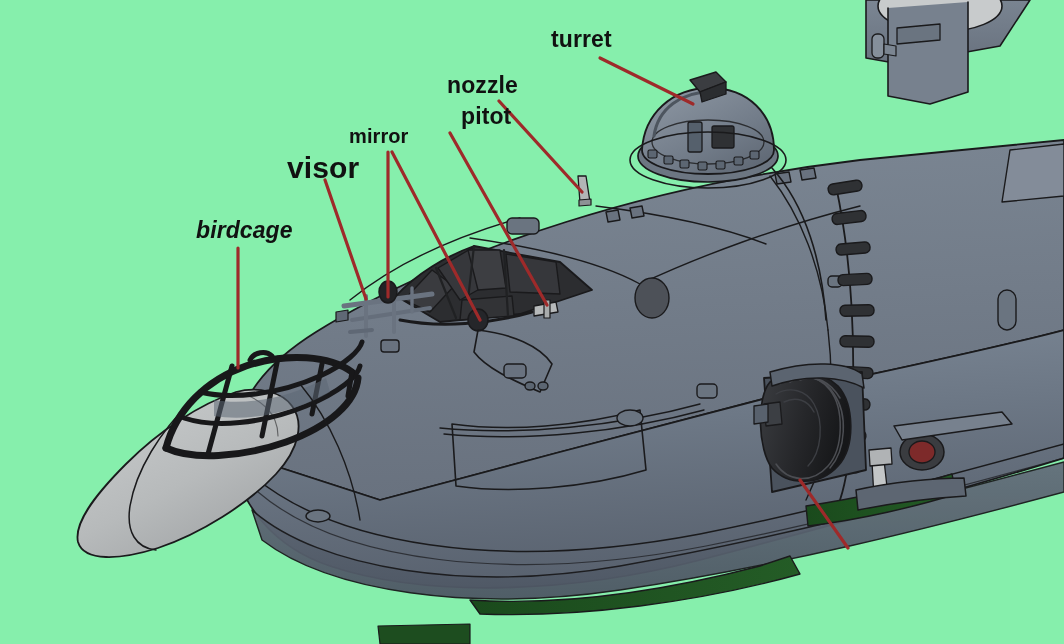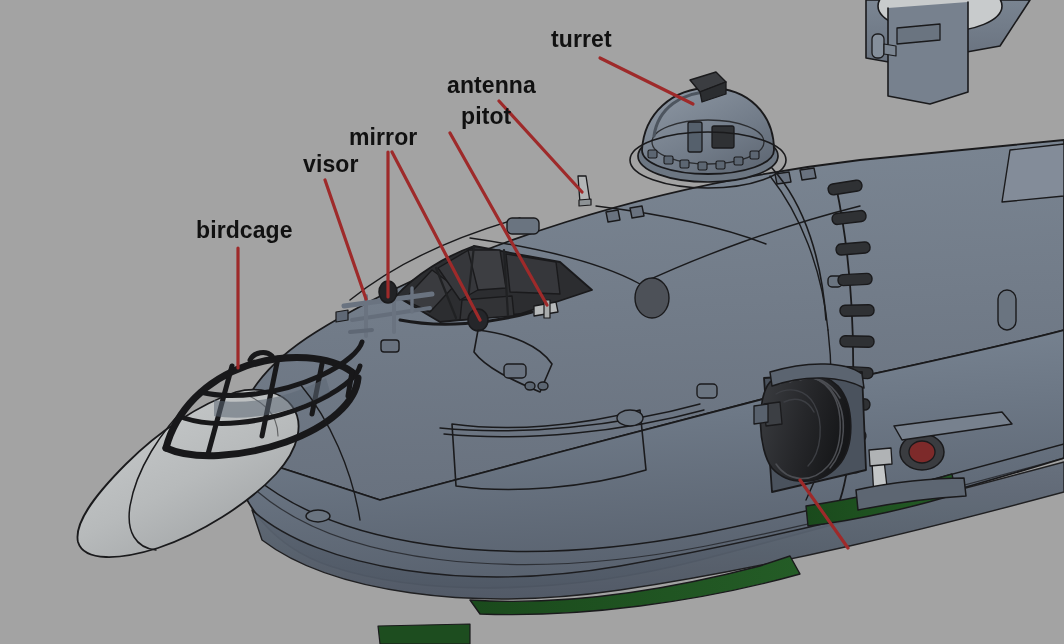--- a/index.html
+++ b/index.html
@@ -1,34 +1,34 @@
 <!DOCTYPE html>
 <html><head>
 <meta charset="utf-8">
 <style>
   html,body{margin:0;padding:0;background:#ffffff;}
   body{width:1064px;height:644px;overflow:hidden;position:relative;
        font-family:"Liberation Sans","DejaVu Sans",sans-serif;}
-  #stage{position:absolute;inset:0;width:1064px;height:644px;background:#a3a3a3;}
+  #stage{position:absolute;inset:0;width:1064px;height:644px;background:#86efac;}
   svg.layer{position:absolute;left:0;top:0;width:1064px;height:644px;}
   .callout-text{
     position:absolute;
     font-family:"Liberation Sans","DejaVu Sans",sans-serif;
     font-weight:bold;
     color:#111111;
     white-space:nowrap;
     letter-spacing:.1px;
     line-height:1;
   }
   .cl-turret   {left:551px; top:28px;  font-size:23px;}
   .cl-antenna  {left:447px; top:74px;  font-size:23px;}
   .cl-pitot    {left:414px; top:105px; font-size:23px;margin-left:47px;}
-  .cl-mirror   {left:349px; top:126px; font-size:23px;}
-  .cl-visor    {left:287px; top:153px; font-size:23px;margin-left:16px;}
-  .cl-birdcage {left:196px; top:219px; font-size:23px;}
+  .cl-mirror   {left:349px; top:126px; font-size:20px;}
+  .cl-visor    {left:287px; top:153px; font-size:30px;}
+  .cl-birdcage {left:196px; top:219px; font-size:23px;font-style:italic;}
   .cl-par      {left:853px; top:555px; font-size:23px;}
 </style>
 </head>
 <body>
 
 <div id="stage">
 
   <svg class="layer" viewBox="0 0 1064 644" preserveAspectRatio="none">
     <defs>
       <linearGradient id="gBody" x1="0" y1="0" x2="0.25" y2="1">
@@ -306,21 +306,21 @@
         <line x1="388" y1="152" x2="388" y2="297" stroke="#9e2a2a"></line>
         <line x1="392" y1="152" x2="480" y2="320" stroke="#9e2a2a"></line>
         <line x1="325" y1="180" x2="366" y2="299" stroke="#9e2a2a"></line>
         <line x1="238" y1="248" x2="238" y2="368" stroke="#9e2a2a"></line>
         <line x1="848" y1="548" x2="800" y2="480" stroke="#9e2a2a"></line>
       </g>
   </svg>
 
   <div class="callout-text cl-turret">turret</div>
 
-  <div class="callout-text cl-antenna">antenna</div>
+  <div class="callout-text cl-antenna">nozzle</div>
 
   <div class="callout-text cl-pitot">pitot</div>
 
   <div class="callout-text cl-mirror">mirror</div>
 
   <div class="callout-text cl-visor">visor</div>
 
   <div class="callout-text cl-birdcage">birdcage</div>
 
 

